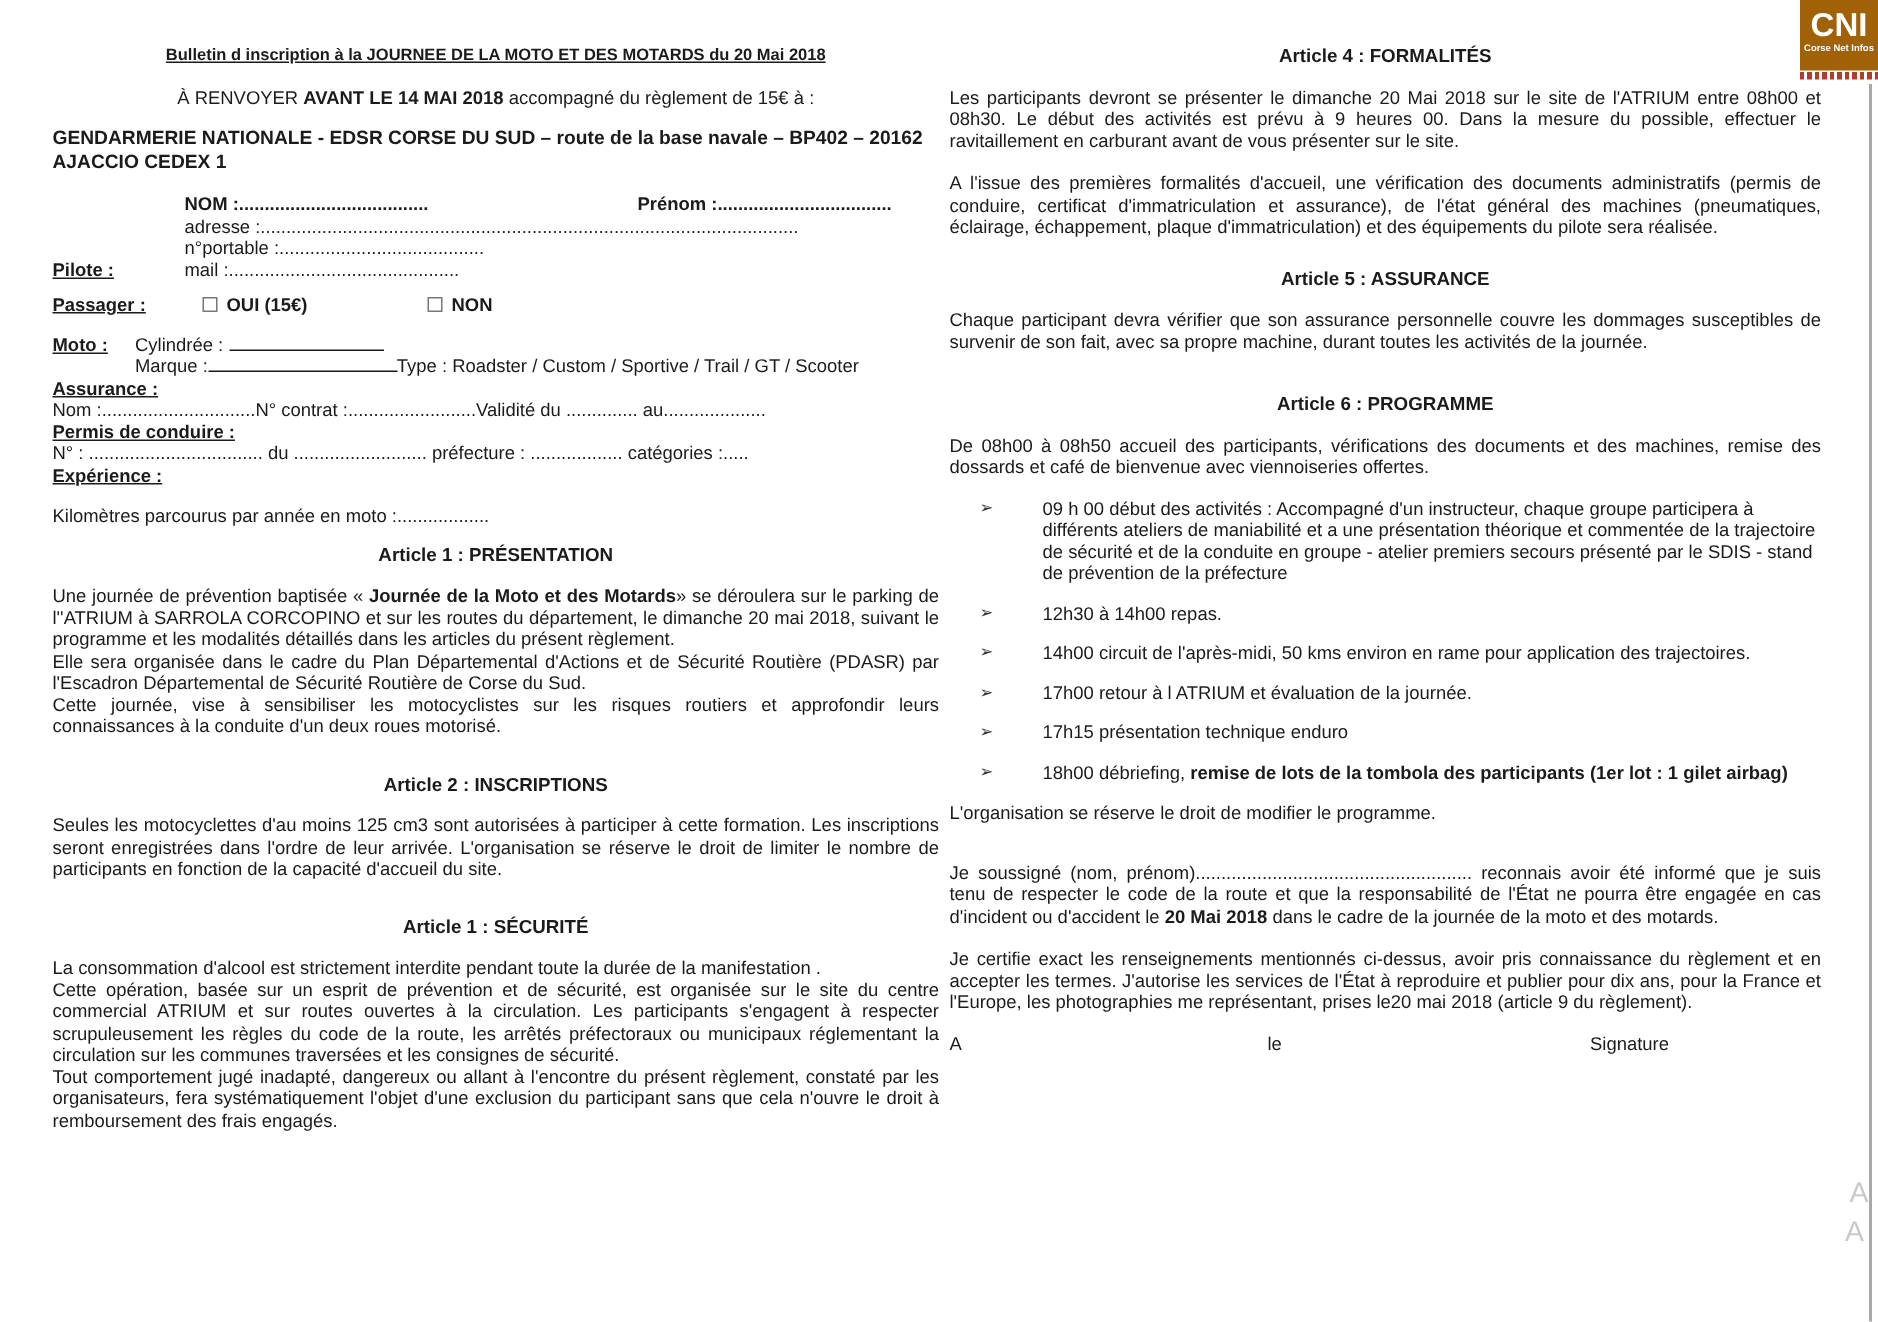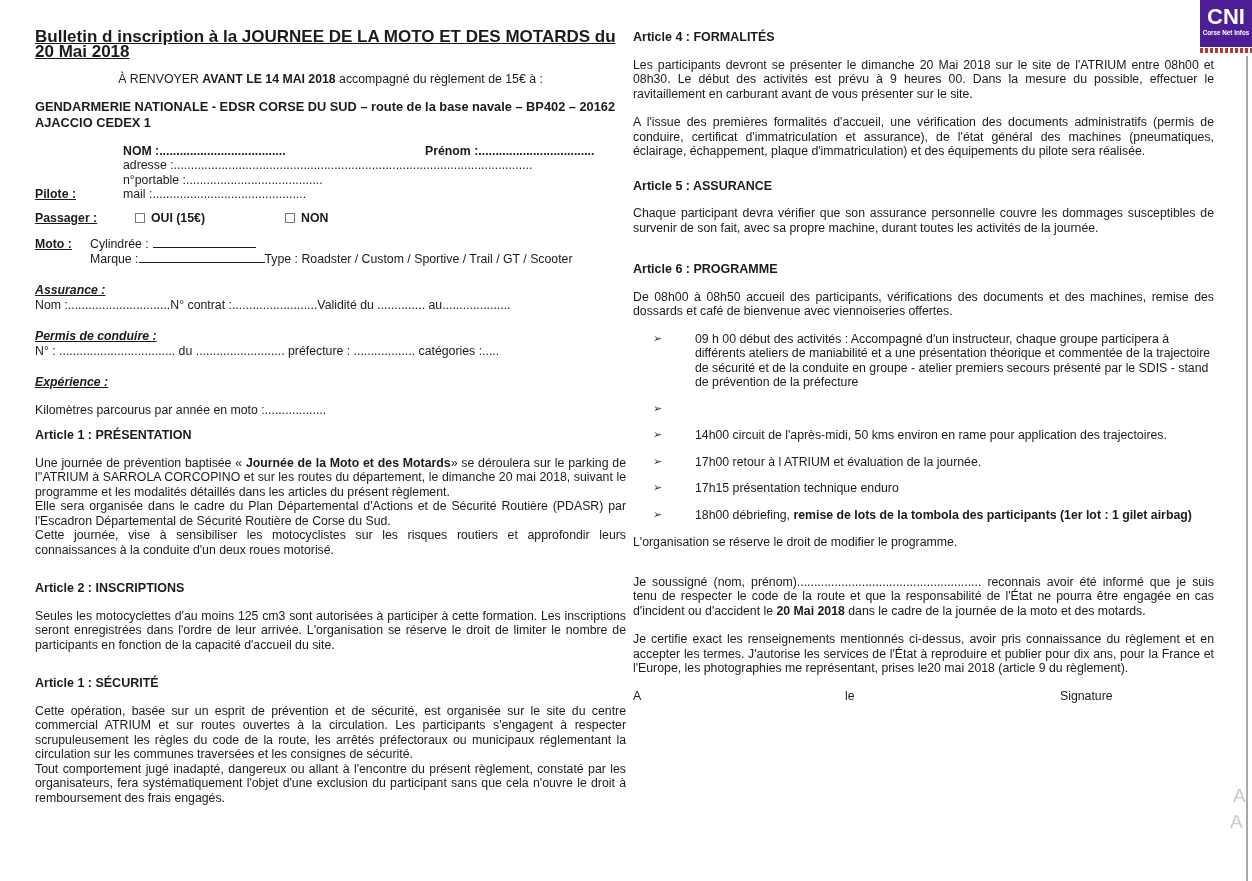--- a/index.html
+++ b/index.html
@@ -4,64 +4,64 @@
 <style>
   html,body{margin:0;padding:0;}
   body{width:1252px;height:881px;background:#ffffff;position:relative;overflow:hidden;
        font-family:"Liberation Sans",sans-serif;color:#1b1b1b;}
   .col{position:absolute;top:0;font-size:12.3px;line-height:14.5px;}
   .col.left{left:35px;width:591px;}
   .col.right{left:633px;width:581px;}
   p{margin:0;}
   .just{text-align:justify;}
   b{font-weight:bold;}
-  .doc-title{margin-top:30px;font-weight:bold;font-size:17px;text-decoration:underline;}
+  .doc-title{margin-top:30px;text-align:center;font-weight:bold;font-size:11px;text-decoration:underline;}
   .send-line{margin-top:13px;text-align:center;}
   .recipient{margin-top:12px;font-weight:bold;font-size:12.8px;line-height:16px;}
   .frow{display:flex;}
   .block-label{flex:none;font-weight:bold;text-decoration:underline;}
   .fields{flex:1;min-width:0;}
   .pilote{margin-top:13px;align-items:flex-end;}
   .pilote .block-label{width:88px;}
   .nom-row{display:flex;font-weight:bold;}
   .nom-row .nom{width:302px;flex:none;overflow:hidden;white-space:nowrap;}
   .passager{margin-top:9px;}
   .passager .block-label{width:88px;}
   .passager-fields{display:flex;padding-left:12px;font-weight:bold;}
   .check-option{display:flex;align-items:center;}
   .check-option.non{margin-left:80px;}
   .checkbox{display:inline-block;width:8px;height:8px;border:1px solid #777;background:#fff;margin-right:6px;flex:none;}
   .moto{margin-top:12px;}
   .moto .block-label{width:55px;}
   .fill-line{display:inline-block;border-bottom:1px solid #1b1b1b;height:10px;}
   .fill-line.marque{width:126px;}
   .fill-line.cyl{width:103px;margin-left:4px;}
-  .sec-head{margin-top:17px;font-weight:bold;text-decoration:underline;font-style:italic;}
+  .sec-head{font-weight:bold;text-decoration:underline;}
   .dotline{white-space:nowrap;overflow:hidden;}
   .km-line{margin-top:13px;}
   .reglement-title{margin-top:12px;text-align:center;font-weight:bold;font-size:12.8px;text-decoration:underline;}
-  .art-head{font-weight:bold;margin:24px 0 13px 0;font-size:12.5px;}
+  .art-head{font-weight:bold;margin:24px 0 13px 0;font-size:12.5px;text-align:center;}
   .art-head.tight{margin-top:11px;}
   .art-head.first{margin-top:30px;}
   .art-head.mt20{margin-top:20px;}
   .art-head.mt27{margin-top:27px;}
   .gap{margin-top:14px;}
   .bullet-item{display:flex;margin-top:12px;}
   .bullet-item.firstb{margin-top:13px;}
   .bullet-glyph{flex:none;width:42px;padding-left:20px;box-sizing:content-box;
                 font-family:"DejaVu Sans",sans-serif;font-size:11px;color:#333;}
   .bullet-text{flex:1;}
   .outro{margin-top:13px;}
   .decl1{margin-top:25px;}
   .decl2{margin-top:14px;}
   .sig-row{position:relative;margin-top:13px;height:16px;}
   .sig-le{position:absolute;left:212px;top:0;}
   .sig-sig{position:absolute;left:427px;top:0;}
   .logo{position:absolute;left:1200px;top:0;width:52px;}
-  .logo-main{background:#4c1d95;height:47px;text-align:center;overflow:hidden;}
+  .logo-main{background:#a16207;height:47px;text-align:center;overflow:hidden;}
   .logo-acronym{color:#fff;font-weight:bold;font-size:22px;line-height:24px;margin-top:5px;letter-spacing:0;}
   .logo-name{color:#fff;font-weight:bold;font-size:6.3px;line-height:8px;}
   .logo-stripe{height:5px;margin-top:1px;background:repeating-linear-gradient(90deg,#b23b2e 0 3px,#ffffff 3px 5px);}
   .edge-line{position:absolute;left:1246px;top:56px;width:2px;height:825px;background:#a8a8a8;}
   .faint-a{position:absolute;color:#c9c9c9;font-size:19px;line-height:19px;}
   .faint-a.a1{left:1233px;top:786px;}
   .faint-a.a2{left:1230px;top:812px;}
 </style>
 </head>
 <body>
@@ -144,20 +144,21 @@
 
     <div class="art-head tight">Article 1 : PRÉSENTATION</div>
     <p class="just"><span>Une journée de prévention baptisée « </span><b>Journée de la Moto et des Motards</b><span>» se déroulera sur le parking de l''ATRIUM à SARROLA CORCOPINO  et sur les routes du département, le dimanche 20 mai 2018, suivant le programme et les modalités détaillés dans les articles du présent règlement.</span></p>
     <p class="just">Elle sera organisée dans le cadre du Plan Départemental d'Actions et de Sécurité Routière (PDASR) par l'Escadron Départemental de Sécurité Routière de Corse du Sud.</p>
     <p class="just">Cette journée, vise à sensibiliser les motocyclistes  sur les risques routiers et approfondir leurs connaissances à la conduite d'un deux roues motorisé.</p>
 
     <div class="art-head">Article 2 : INSCRIPTIONS</div>
     <p class="just">Seules les motocyclettes d'au moins 125 cm3 sont autorisées à participer à cette formation. Les inscriptions seront enregistrées dans l'ordre de leur arrivée. L'organisation se réserve le droit de limiter le nombre de participants en fonction de la capacité d'accueil du site.</p>
 
     <div class="art-head">Article 1 : SÉCURITÉ</div>
+    <p class="just">La consommation d'alcool est strictement interdite pendant toute la durée de la manifestation .</p>
     <p class="just">Cette opération, basée sur un esprit de prévention et de sécurité, est organisée sur le site du centre commercial ATRIUM et sur routes ouvertes à la circulation. Les participants s'engagent à respecter scrupuleusement les règles du code de la route, les arrêtés préfectoraux ou municipaux réglementant la circulation sur les communes traversées et les consignes de sécurité.</p>
     <p class="just">Tout comportement jugé inadapté, dangereux ou allant à l'encontre du présent règlement, constaté par les organisateurs, fera systématiquement l'objet d'une exclusion du participant sans que cela n'ouvre le droit à remboursement des frais engagés.</p>
   </div>
 
   <div class="col right">
 
     <div class="art-head first">Article 4 : FORMALITÉS</div>
     <p class="just">Les participants devront se présenter le dimanche 20 Mai 2018 sur le site de l'ATRIUM entre 08h00 et 08h30. Le début des activités est prévu à 9 heures 00. Dans la mesure du possible, effectuer le ravitaillement en carburant avant de vous présenter sur le site.</p>
     <p class="just gap">A l'issue des premières formalités d'accueil, une vérification des documents administratifs (permis de conduire, certificat d'immatriculation et assurance), de l'état général des machines (pneumatiques, éclairage, échappement, plaque d'immatriculation) et des équipements du pilote sera réalisée.</p>
 
@@ -166,20 +167,21 @@
 
     <div class="art-head mt27">Article 6 : PROGRAMME</div>
     <p class="just">De 08h00 à 08h50 accueil des participants, vérifications des documents et des machines, remise des dossards et café de bienvenue avec viennoiseries offertes.</p>
 
     <div class="bullet-item firstb">
       <span class="bullet-glyph">➢</span>
       <span class="bullet-text"><span>09 h 00 début des activités : Accompagné d'un instructeur, chaque groupe participera à différents ateliers de maniabilité et a une présentation théorique et commentée de la trajectoire de sécurité et de la conduite en groupe -  atelier premiers secours  présenté par le SDIS -  stand  de prévention de la préfecture</span><b></b></span>
     </div>
     <div class="bullet-item">
       <span class="bullet-glyph">➢</span>
+      <span class="bullet-text"><span>12h30 à 14h00 repas.</span><b></b></span>
     </div>
     <div class="bullet-item">
       <span class="bullet-glyph">➢</span>
       <span class="bullet-text"><span>14h00 circuit de l'après-midi, 50 kms environ en rame pour application des trajectoires.</span><b></b></span>
     </div>
     <div class="bullet-item">
       <span class="bullet-glyph">➢</span>
       <span class="bullet-text"><span>17h00 retour à l ATRIUM et évaluation de la journée.</span><b></b></span>
     </div>
     <div class="bullet-item">

